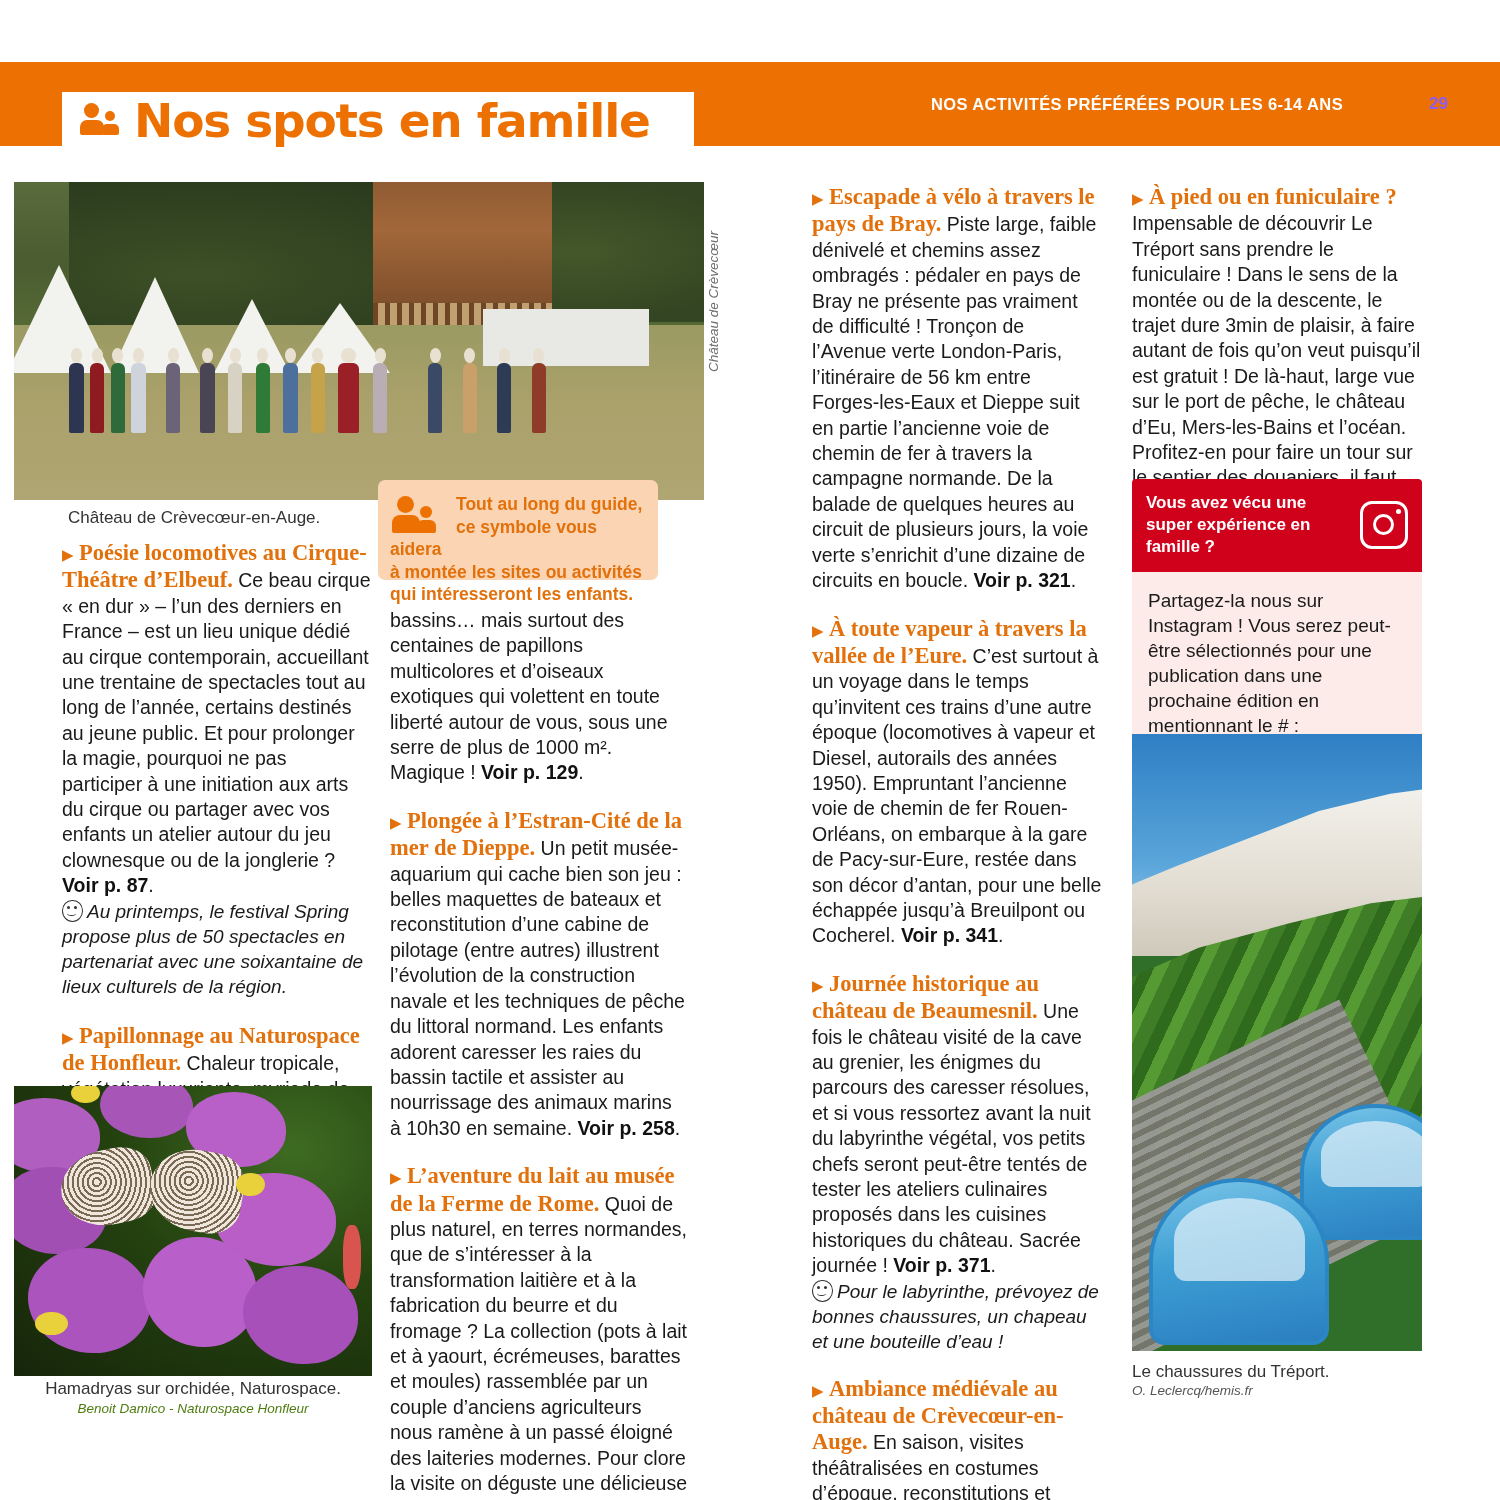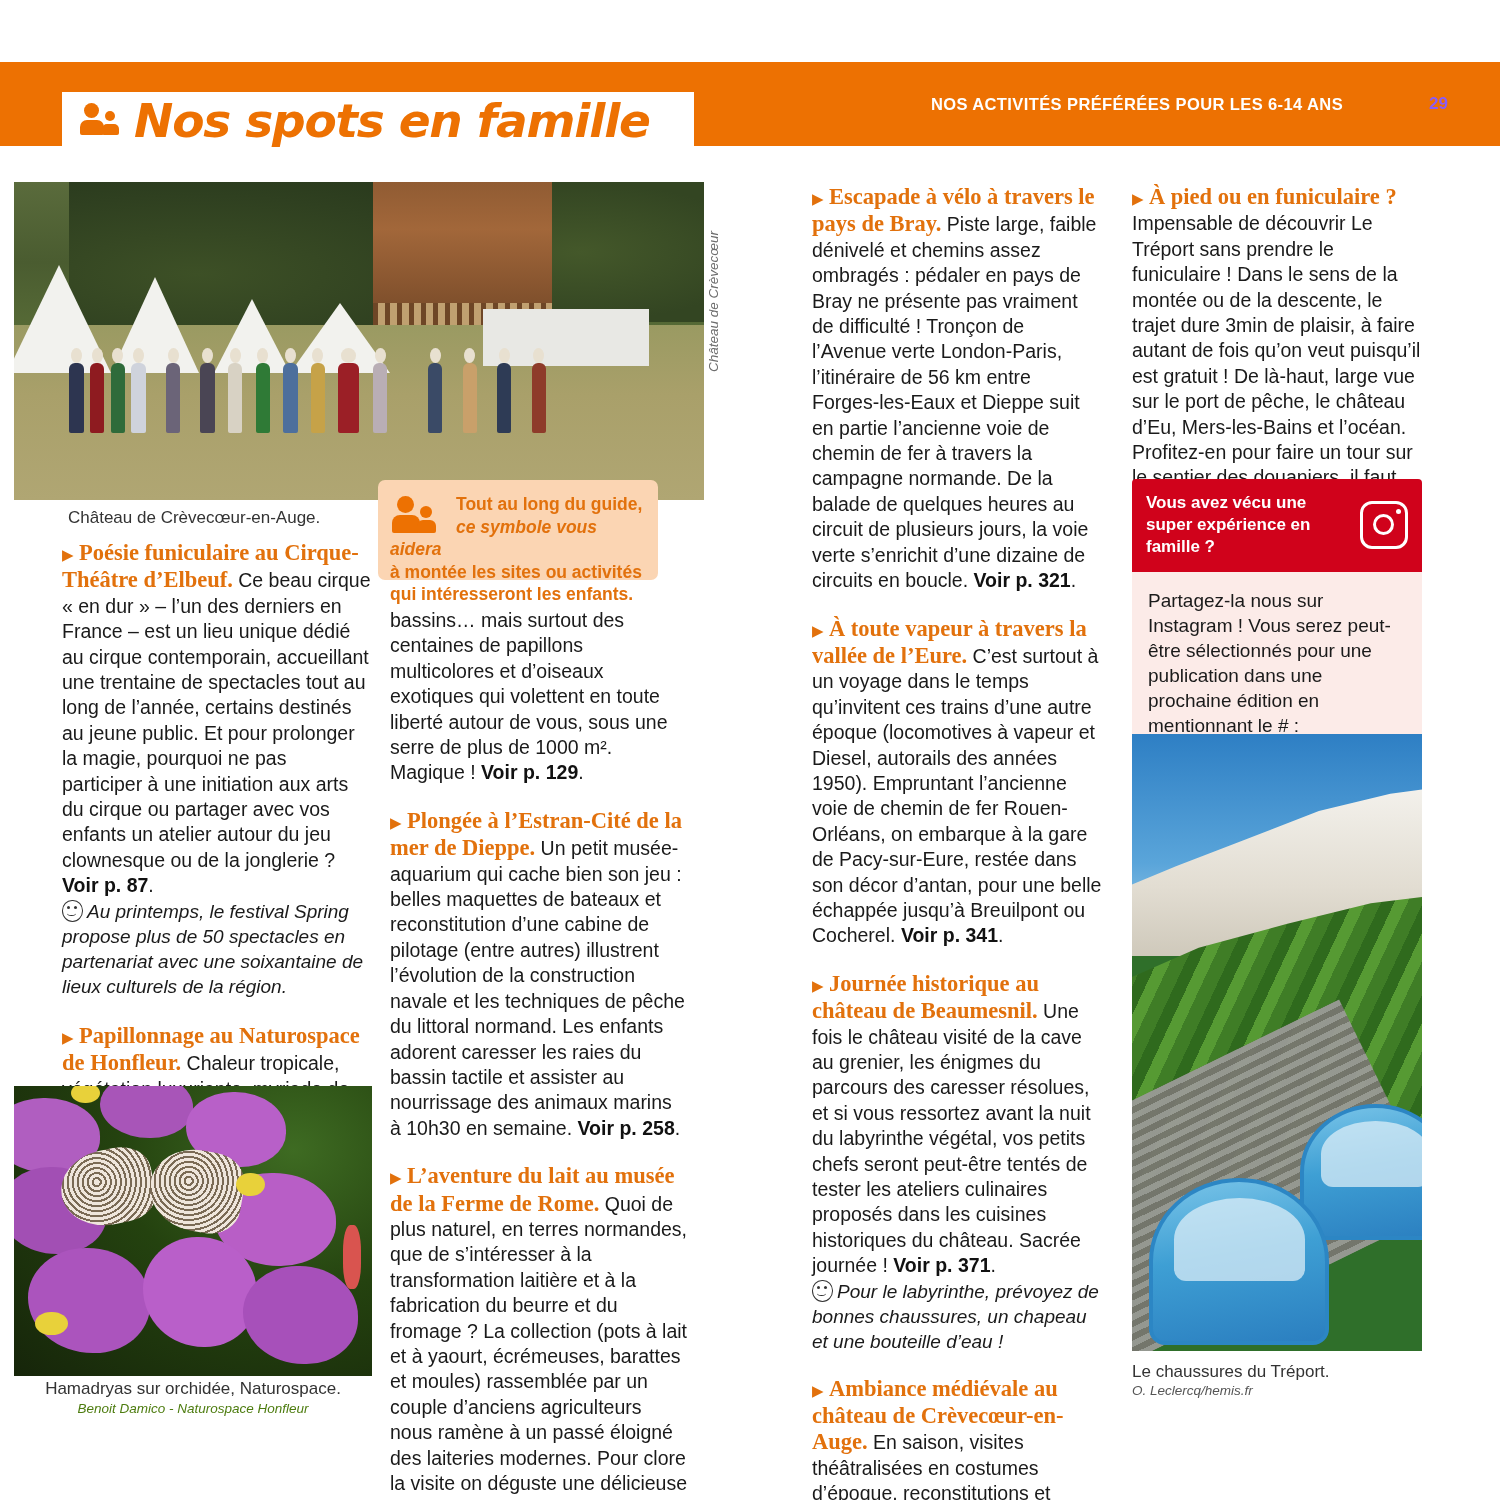--- a/index.html
+++ b/index.html
@@ -13,21 +13,21 @@
   
   .header-bar{
     position:absolute;left:0;top:62px;width:1500px;height:84px;
     background:#ED7102;
   }
   .title-plate{
     position:absolute;left:62px;top:92px;
     width:632px;height:56px;
     background:#ffffff;
     display:flex;align-items:center;
-    padding-left:18px;box-sizing:border-box;font-style:italic;
+    padding-left:18px;box-sizing:border-box;
   }
   .fam-icon{width:46px;height:34px;position:relative;flex:0 0 auto;margin-right:8px;}
   .fam-icon .big-head{position:absolute;left:4px;top:0px;width:15px;height:15px;border-radius:50%;background:#ED7102;}
   .fam-icon .big-body{position:absolute;left:0px;top:17px;width:24px;height:15px;border-radius:7px 7px 2px 2px;background:#ED7102;}
   .fam-icon .sm-head{position:absolute;left:25px;top:8px;width:10px;height:10px;border-radius:50%;background:#ED7102;}
   .fam-icon .sm-body{position:absolute;left:22px;top:21px;width:17px;height:11px;border-radius:5px 5px 2px 2px;background:#ED7102;}
   .title-text{
     color:#ED7102;
     font-family:"DejaVu Sans", sans-serif;
     font-weight:bold;
@@ -134,21 +134,21 @@
     position:absolute;left:14px;top:16px;width:46px;height:38px;
   }
   .cf-icon .bh{position:absolute;left:5px;top:0;width:17px;height:17px;border-radius:50%;background:#ED7102;}
   .cf-icon .bb{position:absolute;left:0px;top:19px;width:28px;height:18px;border-radius:8px 8px 2px 2px;background:#ED7102;}
   .cf-icon .sh{position:absolute;left:28px;top:10px;width:12px;height:12px;border-radius:50%;background:#ED7102;}
   .cf-icon .sb{position:absolute;left:25px;top:24px;width:19px;height:13px;border-radius:6px 6px 2px 2px;background:#ED7102;}
   .callout-family .cf-text{
     color:#E2710C;font-weight:bold;font-size:17.5px;line-height:22.5px;
     text-indent:66px;
   }
-  .callout-family .cf-text .ln2{display:block;text-indent:66px;font-style:italic;}
+  .callout-family .cf-text .ln2{display:block;text-indent:66px;}
   .callout-family .cf-text .ln3{display:block;text-indent:0;}
 
   
   .photo-butterfly{
     position:absolute;left:14px;top:1086px;width:358px;height:290px;
     overflow:hidden;background:#1d2a14;
   }
   .bf-bg{position:absolute;inset:0;
     background:radial-gradient(ellipse at 78% 22%, #3e6b22 0%, #24420f 45%, #16250a 100%);}
   .bf-flower{position:absolute;border-radius:48% 52% 46% 54%;background:#b05ec0;}
@@ -304,21 +304,21 @@
     </div>
 </div>
 <div class="photo-credit-v">Château de Crèvecœur</div>
 <div class="cap-festival">Château de Crèvecœur-en-Auge.</div>
 
 <div class="col col1" style="top:540px;">
 
   <div class="block">
     <p class="body-text para">
       <span class="arrow">▶</span>
-      <span class="lead">Poésie funiculaire au Cirque-Théâtre d’Elbeuf.</span>
+      <span class="lead">Poésie locomotives au Cirque-Théâtre d’Elbeuf.</span>
       <span>Ce beau cirque « en dur » – l’un des derniers en France – est un lieu unique dédié au cirque contemporain, accueillant une trentaine de spectacles tout au long de l’année, certains destinés au jeune public. Et pour prolonger la magie, pourquoi ne pas participer à une initiation aux arts du cirque ou partager avec vos enfants un atelier autour du jeu clownesque ou de la jonglerie ? </span><b class="ref">Voir p. 87</b><span>.</span>
     </p>
     <p class="tip para">
       <span class="smiley"></span><span>Au printemps, le festival Spring propose plus de 50 spectacles en partenariat avec une soixantaine de lieux culturels de la région.</span>
     </p>
   </div>
 
   <div class="block" style="margin-top:24px;">
     <p class="body-text para">
       <span class="arrow">▶</span>

